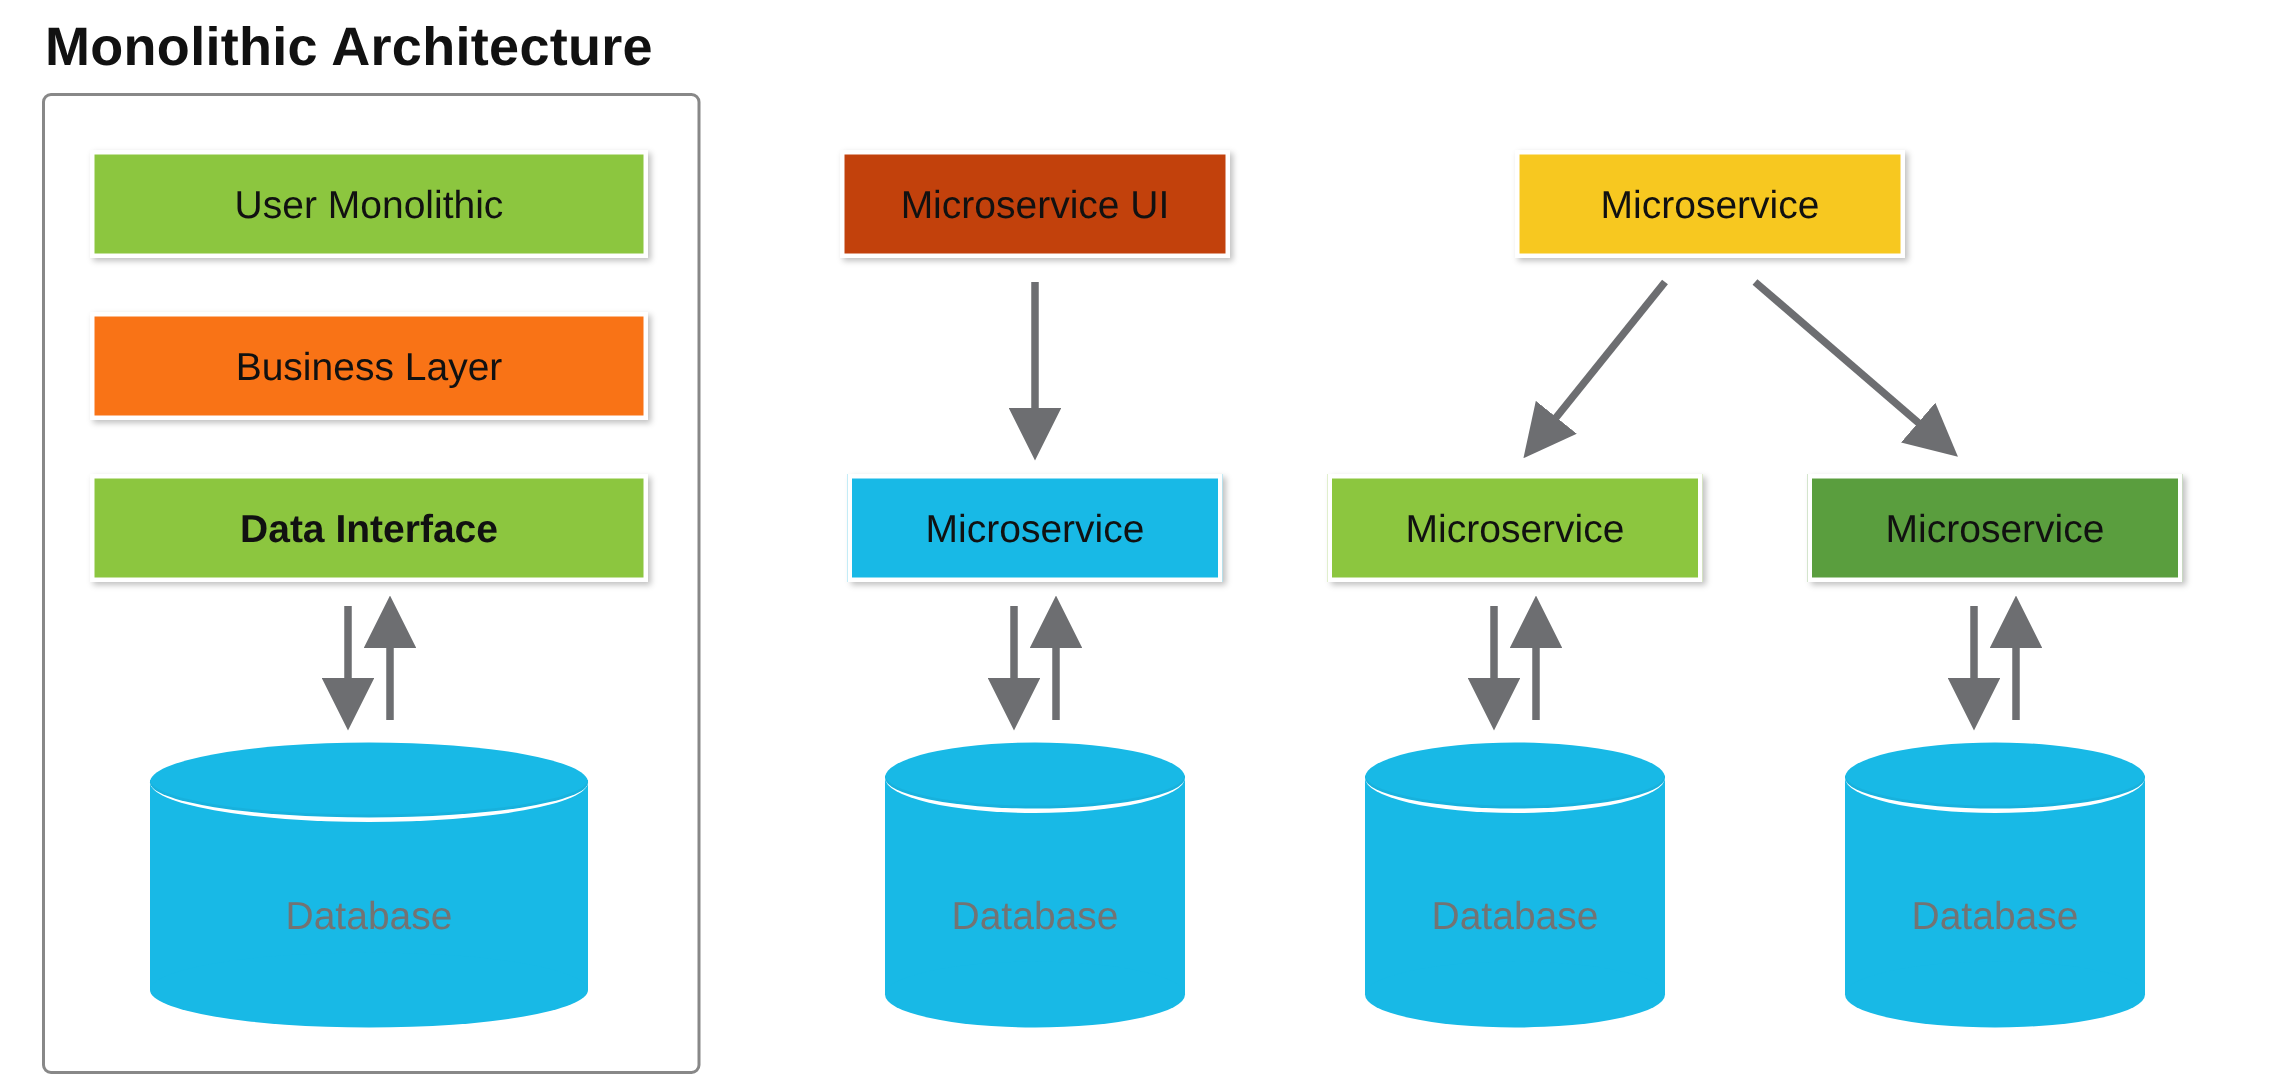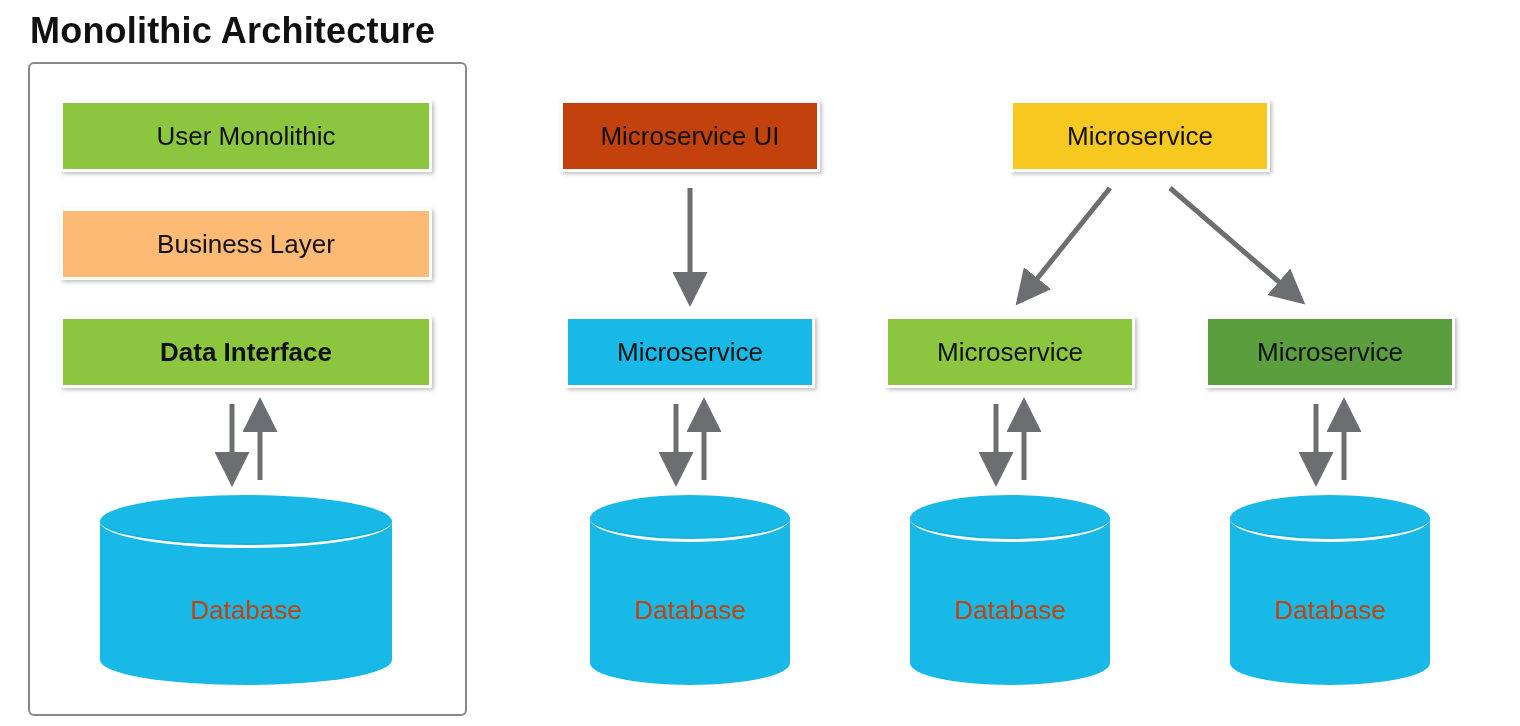--- a/index.html
+++ b/index.html
@@ -59,41 +59,41 @@
     position: absolute;
     left: 0; right: 0;
     border-radius: 50%;
     background: #18b9e6;
   }
   .db .label {
     position: absolute;
     left: 0; right: 0;
     text-align: center;
     font-size: 26px;
-    color: #c2410c;
+    color: #737373;
   }
   svg.arrows {
     position: absolute;
     left: 0; top: 0;
     pointer-events: none;
   }
 </style>
 </head>
 <body>
 
 <div class="canvas">
 
   <div class="title" style="left:30px; top:10px;">Monolithic Architecture</div>
 
   <div class="mono-frame" style="left:28px; top:62px; width:435px; height:650px;"></div>
 
   <div class="box" style="left: 60px; top: 100px; width: 372px; height: 72px; background: rgb(140, 198, 63);">
     <span>User Monolithic</span>
   </div>
-  <div class="box" style="left: 60px; top: 208px; width: 372px; height: 72px; background: #fdba74;">
+  <div class="box" style="left: 60px; top: 208px; width: 372px; height: 72px; background: #f97316;">
     <span>Business Layer</span>
   </div>
   <div class="box" style="left: 60px; top: 316px; width: 372px; height: 72px; background: rgb(140, 198, 63); font-weight: bold;">
     <span>Data Interface</span>
   </div>
 
   <div class="db" style="left:100px; top:495px; width:292px; height:190px;">
     <div class="body" style="top:25px; height:140px;"></div>
     <div class="bottom" style="top:140px; height:50px;"></div>
     <div class="top" style="top:0; height:50px;"></div>

